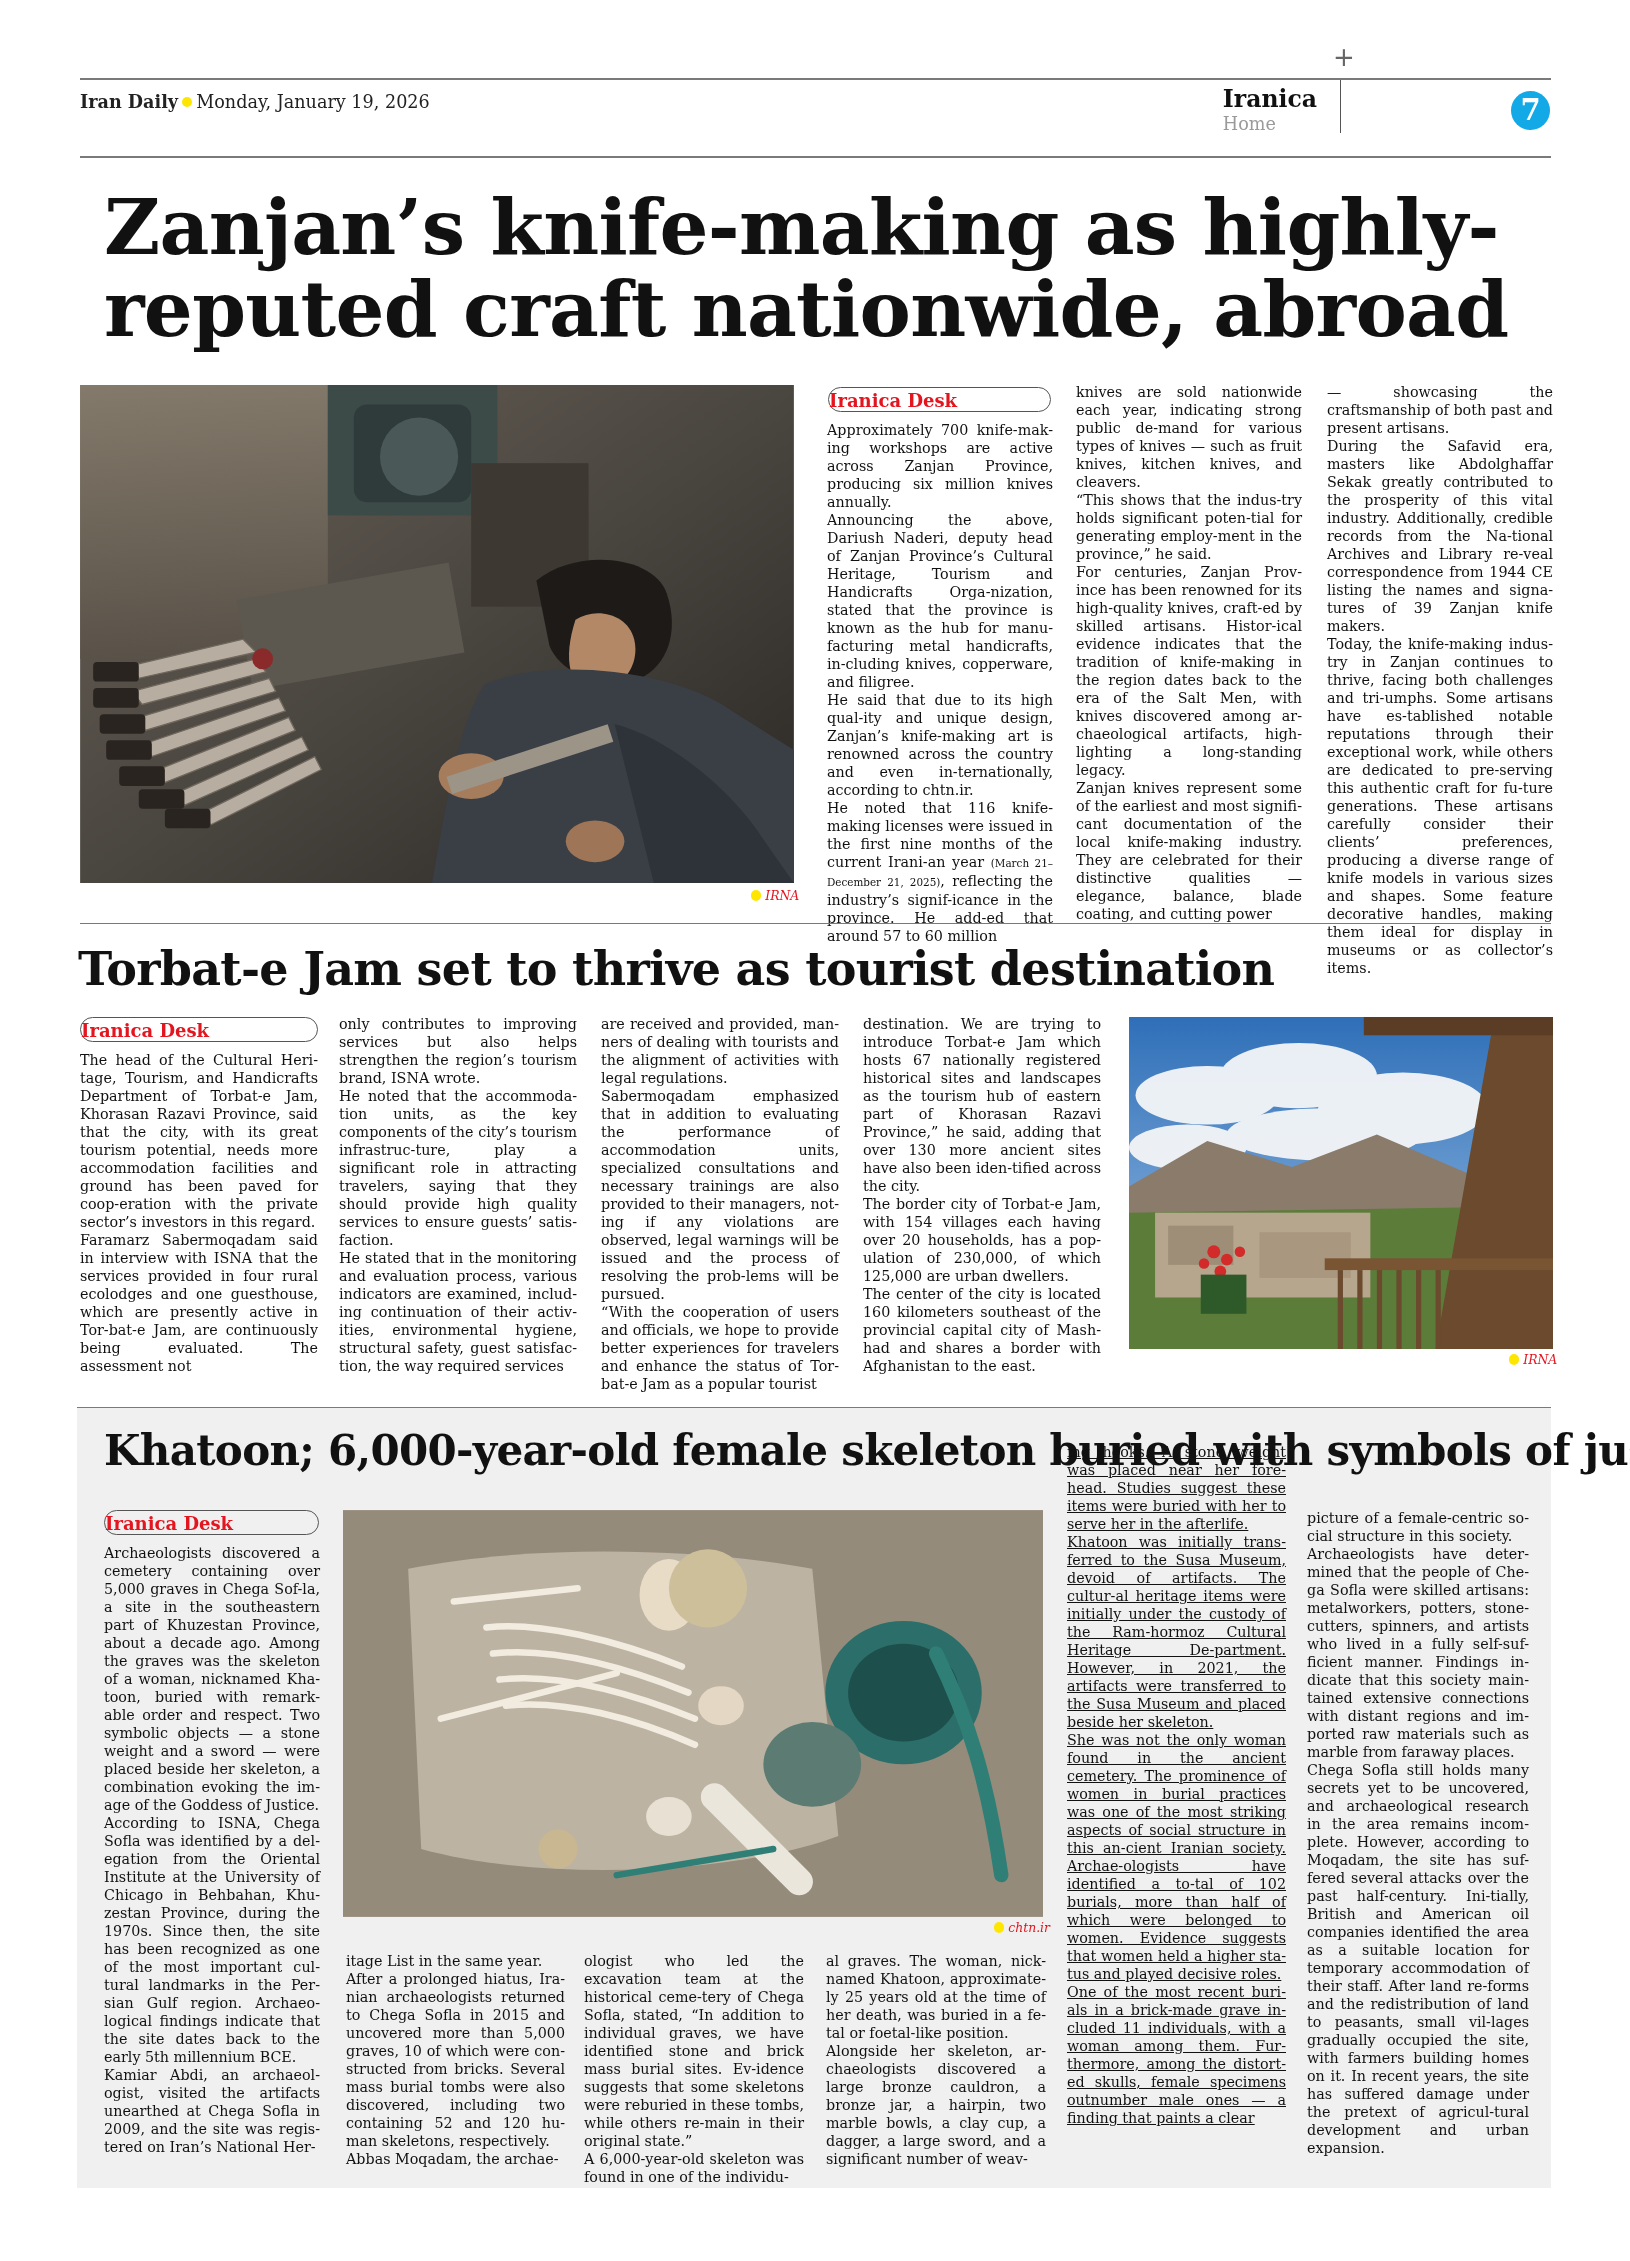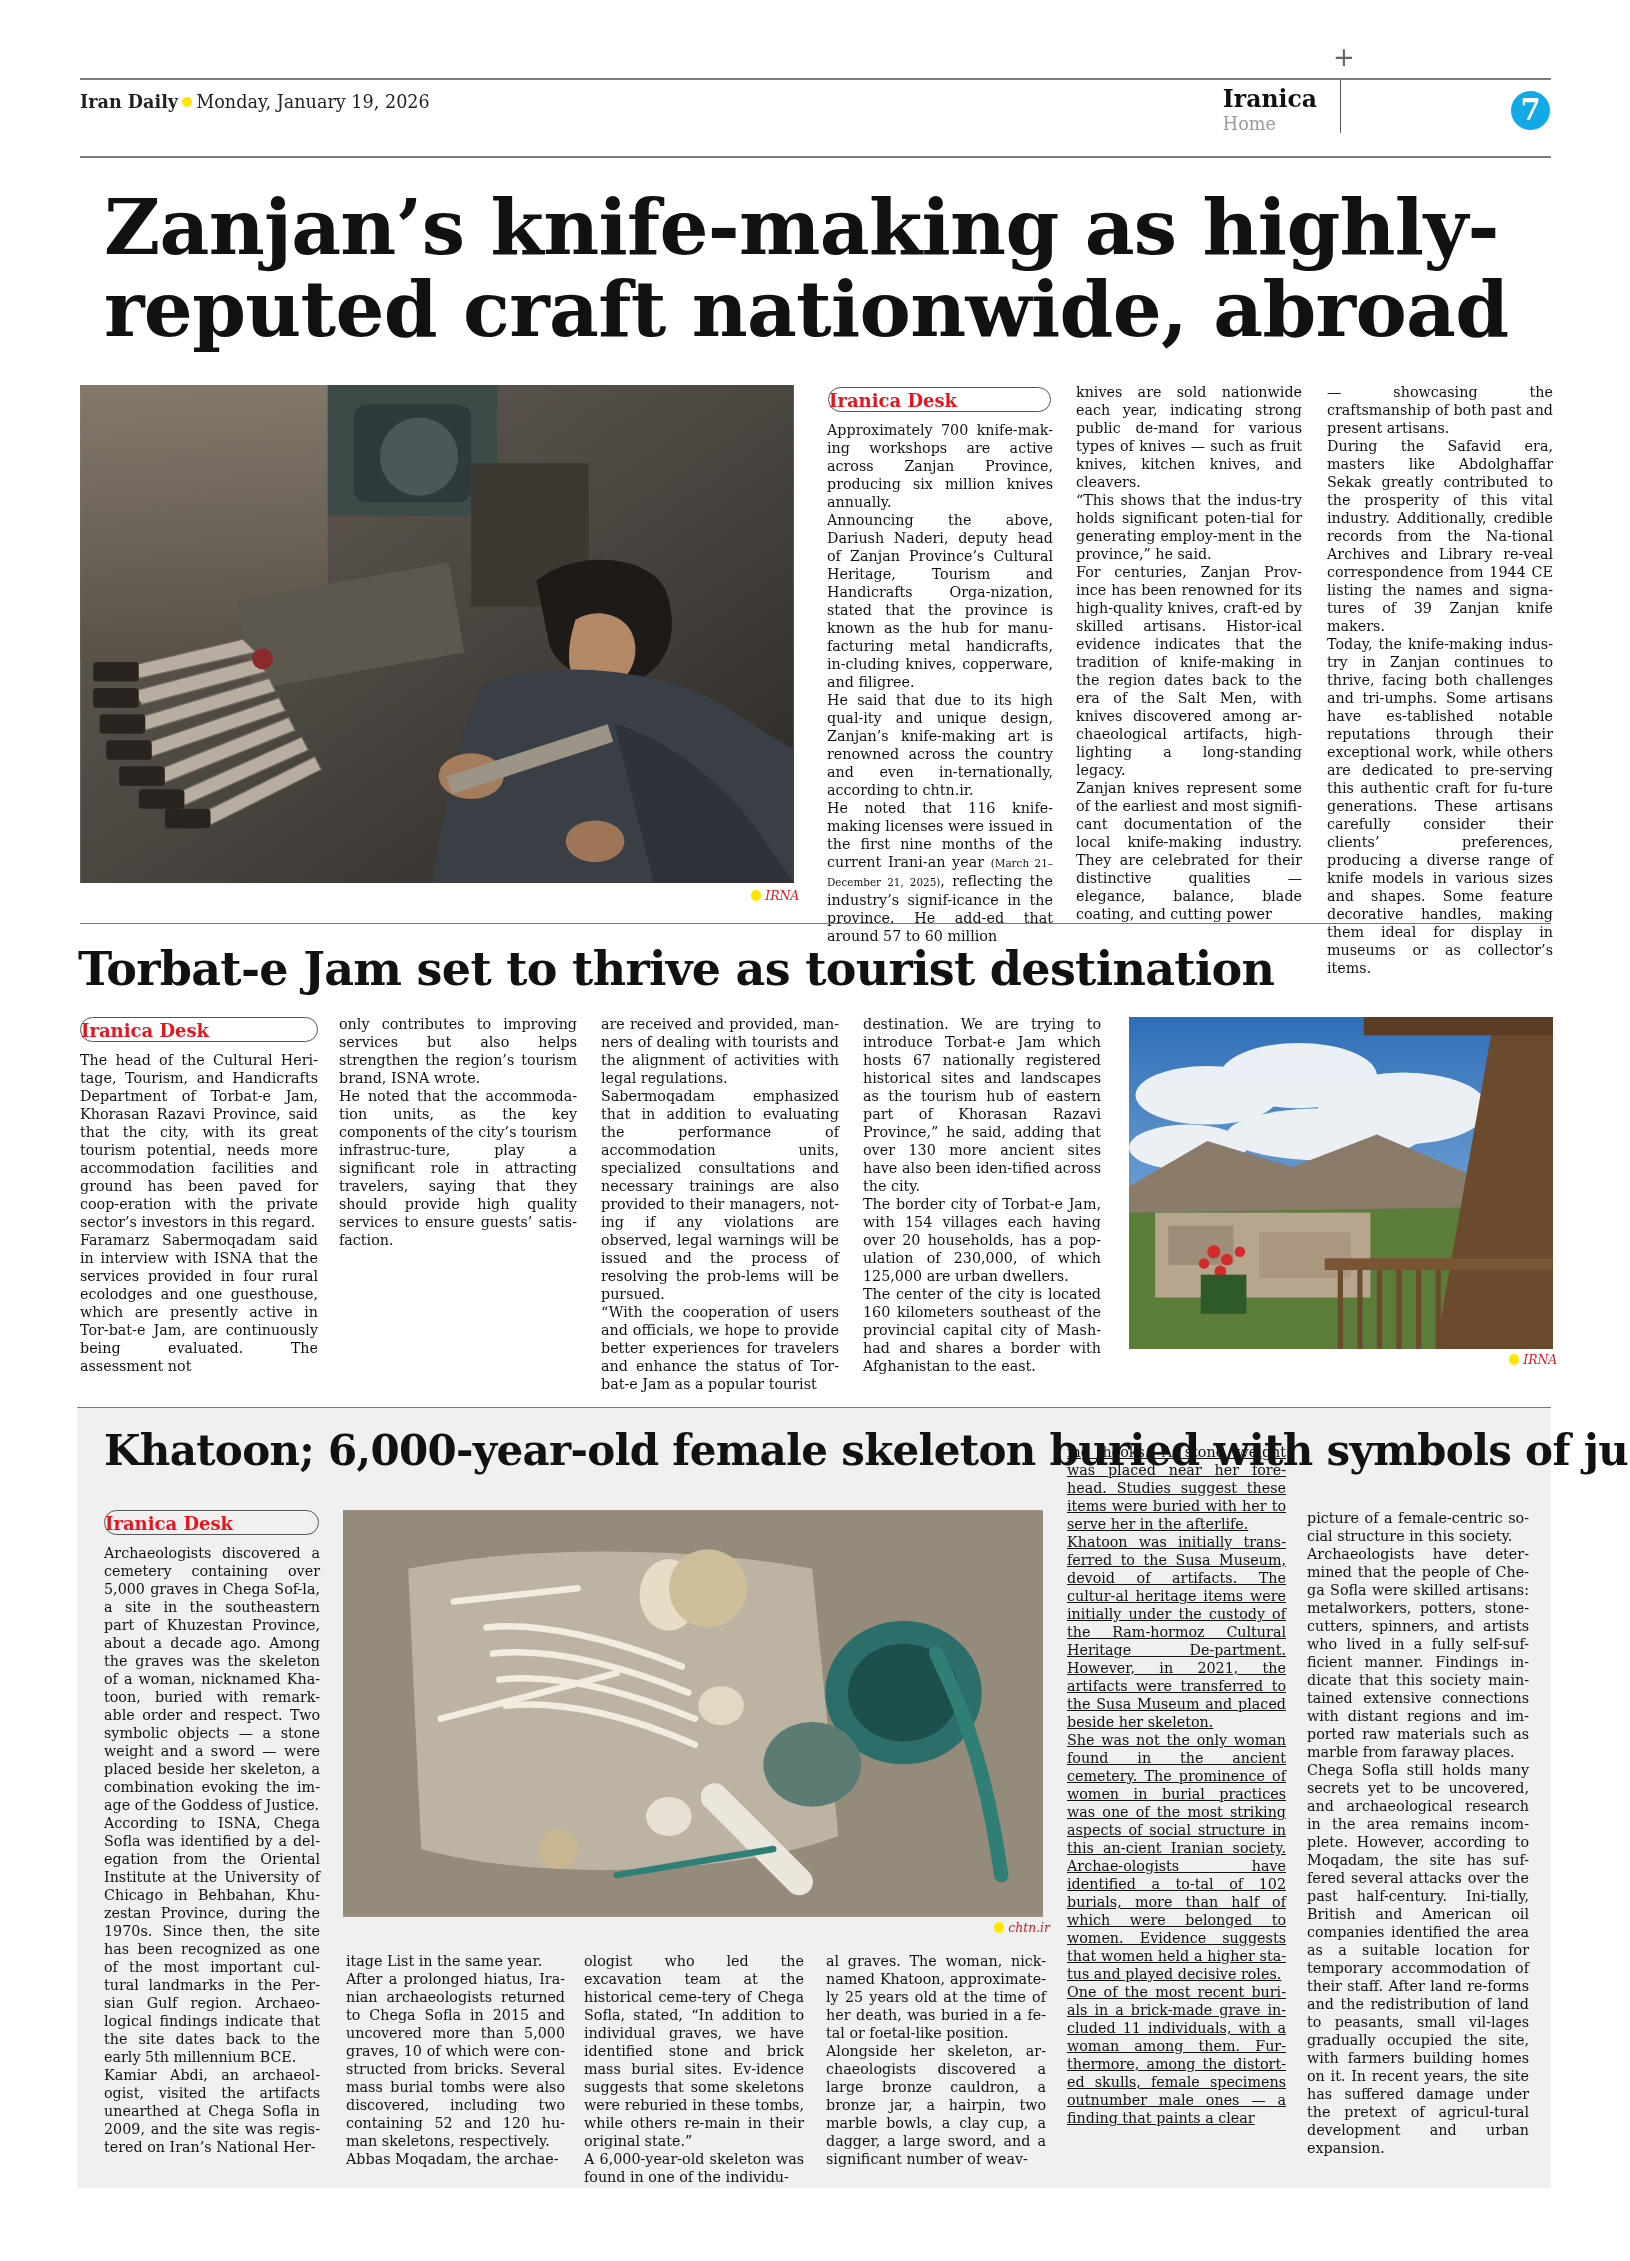--- a/index.html
+++ b/index.html
@@ -125,20 +125,21 @@
 <div class="abs headline h2">Torbat-e Jam set to thrive as tourist destination</div>
 
 <div class="desk" style="left:80px; top:1017px; width:238px;">Iranica Desk</div>
 <div class="col" style="left:80px; top:1051px; width:238px;">
   <p>The head of the Cultural Heri-tage, Tourism, and Handicrafts Department of Torbat-e Jam, Khorasan Razavi Province, said that the city, with its great tourism potential, needs more accommodation facilities and ground has been paved for coop-eration with the private sector’s investors in this regard.</p>
   <p>Faramarz Sabermoqadam said in interview with ISNA that the services provided in four rural ecolodges and one guesthouse, which are presently active in Tor-bat-e Jam, are continuously being evaluated. The assessment not</p>
 </div>
 <div class="col" style="left:339px; top:1015px; width:238px;">
   <p>only contributes to improving services but also helps strengthen the region’s tourism brand, ISNA wrote.</p>
   <p>He noted that the accommoda-tion units, as the key components of the city’s tourism infrastruc-ture, play a significant role in attracting travelers, saying that they should provide high quality services to ensure guests’ satis-faction.</p>
+  <p>He stated that in the monitoring and evaluation process, various indicators are examined, includ-ing continuation of their activ-ities, environmental hygiene, structural safety, guest satisfac-tion, the way required services</p>
 </div>
 <div class="col" style="left:601px; top:1015px; width:238px;">
   <p>are received and provided, man-ners of dealing with tourists and the alignment of activities with legal regulations.</p>
   <p>Sabermoqadam emphasized that in addition to evaluating the performance of accommodation units, specialized consultations and necessary trainings are also provided to their managers, not-ing if any violations are observed, legal warnings will be issued and the process of resolving the prob-lems will be pursued.</p>
   <p>“With the cooperation of users and officials, we hope to provide better experiences for travelers and enhance the status of Tor-bat-e Jam as a popular tourist</p>
 </div>
 <div class="col" style="left:863px; top:1015px; width:238px;">
   <p>destination. We are trying to introduce Torbat-e Jam which hosts 67 nationally registered historical sites and landscapes as the tourism hub of eastern part of Khorasan Razavi Province,” he said, adding that over 130 more ancient sites have also been iden-tified across the city.</p>
   <p>The border city of Torbat-e Jam, with 154 villages each having over 20 households, has a pop-ulation of 230,000, of which 125,000 are urban dwellers.</p>
   <p>The center of the city is located 160 kilometers southeast of the provincial capital city of Mash-had and shares a border with Afghanistan to the east.</p>

